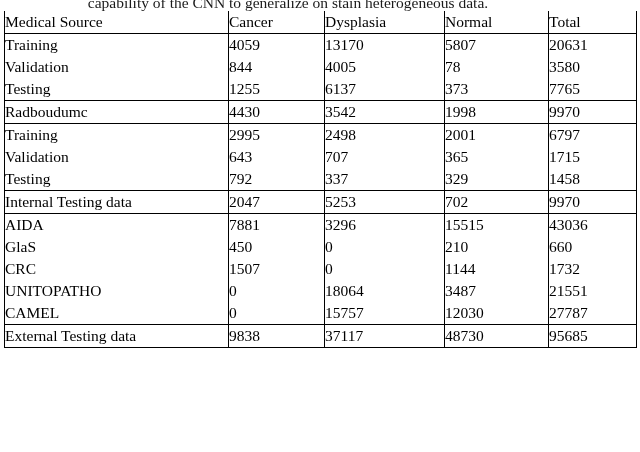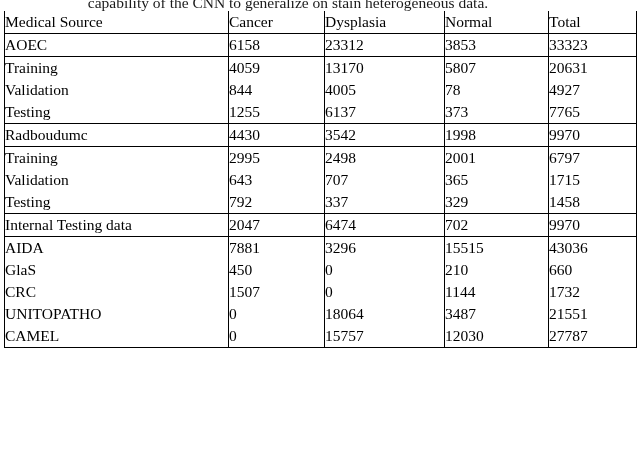--- a/index.html
+++ b/index.html
@@ -99,40 +99,33 @@
     <thead>
       <tr class="row rule-top rule-bottom bold">
         <th class="col0 outer-left">Medical Source</th>
         <th class="col1">Cancer</th>
         <th class="col2">Dysplasia</th>
         <th class="col3">Normal</th>
         <th class="col4 outer-right">Total</th>
       </tr>
     </thead>
     <tbody id="table-body">
-        <tr class="row bold rule-bottom">
-          <td class="col0 outer-left">AOEC</td>
-          <td class="col1">6158</td>
-          <td class="col2">23312</td>
-          <td class="col3">3853</td>
-          <td class="col4 outer-right">33323</td>
-        </tr>
         <tr class="row">
           <td class="col0 outer-left">Training</td>
           <td class="col1">4059</td>
           <td class="col2">13170</td>
           <td class="col3">5807</td>
           <td class="col4 outer-right">20631</td>
         </tr>
         <tr class="row">
           <td class="col0 outer-left">Validation</td>
           <td class="col1">844</td>
           <td class="col2">4005</td>
           <td class="col3">78</td>
-          <td class="col4 outer-right">4927</td>
+          <td class="col4 outer-right">3580</td>
         </tr>
         <tr class="row rule-bottom">
           <td class="col0 outer-left">Testing</td>
           <td class="col1">1255</td>
           <td class="col2">6137</td>
           <td class="col3">373</td>
           <td class="col4 outer-right">7765</td>
         </tr>
         <tr class="row bold rule-bottom">
           <td class="col0 outer-left">Radboudumc</td>
@@ -158,21 +151,21 @@
         <tr class="row rule-bottom">
           <td class="col0 outer-left">Testing</td>
           <td class="col1">792</td>
           <td class="col2">337</td>
           <td class="col3">329</td>
           <td class="col4 outer-right">1458</td>
         </tr>
         <tr class="row bold rule-bottom">
           <td class="col0 outer-left">Internal Testing data</td>
           <td class="col1">2047</td>
-          <td class="col2">6474</td>
+          <td class="col2">5253</td>
           <td class="col3">702</td>
           <td class="col4 outer-right">9970</td>
         </tr>
         <tr class="row">
           <td class="col0 outer-left">AIDA</td>
           <td class="col1">7881</td>
           <td class="col2">3296</td>
           <td class="col3">15515</td>
           <td class="col4 outer-right">43036</td>
         </tr>
@@ -197,16 +190,23 @@
           <td class="col3">3487</td>
           <td class="col4 outer-right">21551</td>
         </tr>
         <tr class="row rule-bottom">
           <td class="col0 outer-left">CAMEL</td>
           <td class="col1">0</td>
           <td class="col2">15757</td>
           <td class="col3">12030</td>
           <td class="col4 outer-right">27787</td>
         </tr>
+        <tr class="row bold rule-bottom">
+          <td class="col0 outer-left">External Testing data</td>
+          <td class="col1">9838</td>
+          <td class="col2">37117</td>
+          <td class="col3">48730</td>
+          <td class="col4 outer-right">95685</td>
+        </tr>
       </tbody>
   </table>
 
 </div>
 
 </body></html>

